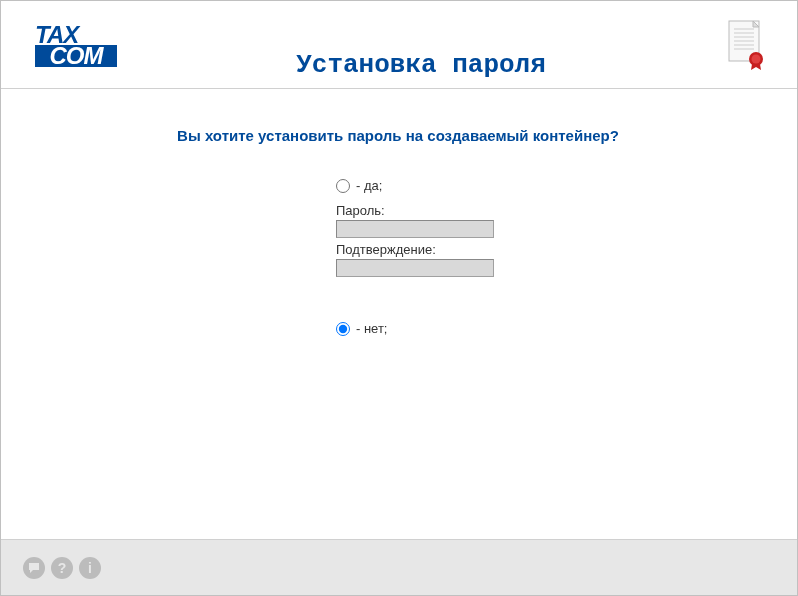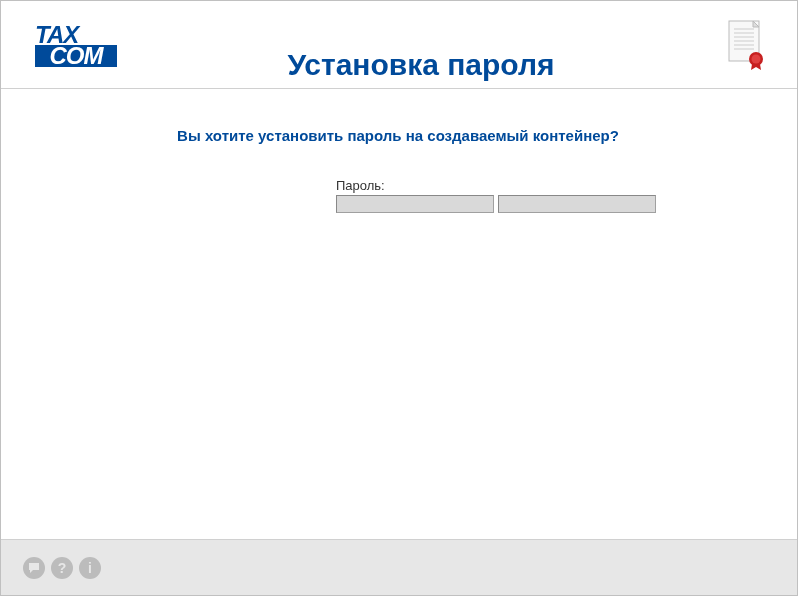--- a/index.html
+++ b/index.html
@@ -48,23 +48,23 @@
       color: #ffffff;
       font-size: 24px;
       font-weight: 900;
       text-align: center;
       padding: 0 2px;
     }
     .title {
       flex: 1;
       text-align: center;
       color: #004a9a;
-      font-size: 30px;
-      font-weight: bold;
-      font-family: Liberation Sans, sans-serif;
+      font-size: 26px;
+      font-weight: bold;
+      font-family: Liberation Mono, monospace;
       margin-top: 40px;
     }
     .cert-icon {
       width: 42px;
       height: 52px;
       position: relative;
     }
     .cert-icon svg { width: 100%; height: 100%; }
     .content {
       flex: 1;
@@ -182,28 +182,37 @@
         <circle cx="31" cy="40" r="4.5" fill="#e04040"></circle>
         <path d="M27 45 L26 51 L31 48 L36 51 L35 45" fill="#c62020"></path>
       </svg>
     </div>
   </div>
 
   <div class="content">
     <div class="question">Вы хотите установить пароль на создаваемый контейнер?</div>
 
     <div class="form-area">
+      <div class="radio-row">
+        <input type="radio" name="setpass" style="">
+        <span class="radio-label"> - да;</span>
+      </div>
 
       <div class="field-label">Пароль:</div>
       <input type="password" class="text-input" disabled="" value="" style="">
 
+      <div class="field-label">Подтверждение:</div>
       <input type="password" class="text-input" disabled="" value="" style="">
 
       <div class="gap-block"></div>
 
+      <div class="radio-row">
+        <input type="radio" name="setpass" checked="" style="">
+        <span class="radio-label"> - нет;</span>
+      </div>
     </div>
 
   </div>
 
   <div class="footer">
     <div class="footer-icons">
       <div class="footer-icon">
         <svg width="12" height="12" viewBox="0 0 12 12">
             <path d="M1 1h10v7H5l-3 3V8H1z" fill="#e7e7e7"></path>
           </svg>

